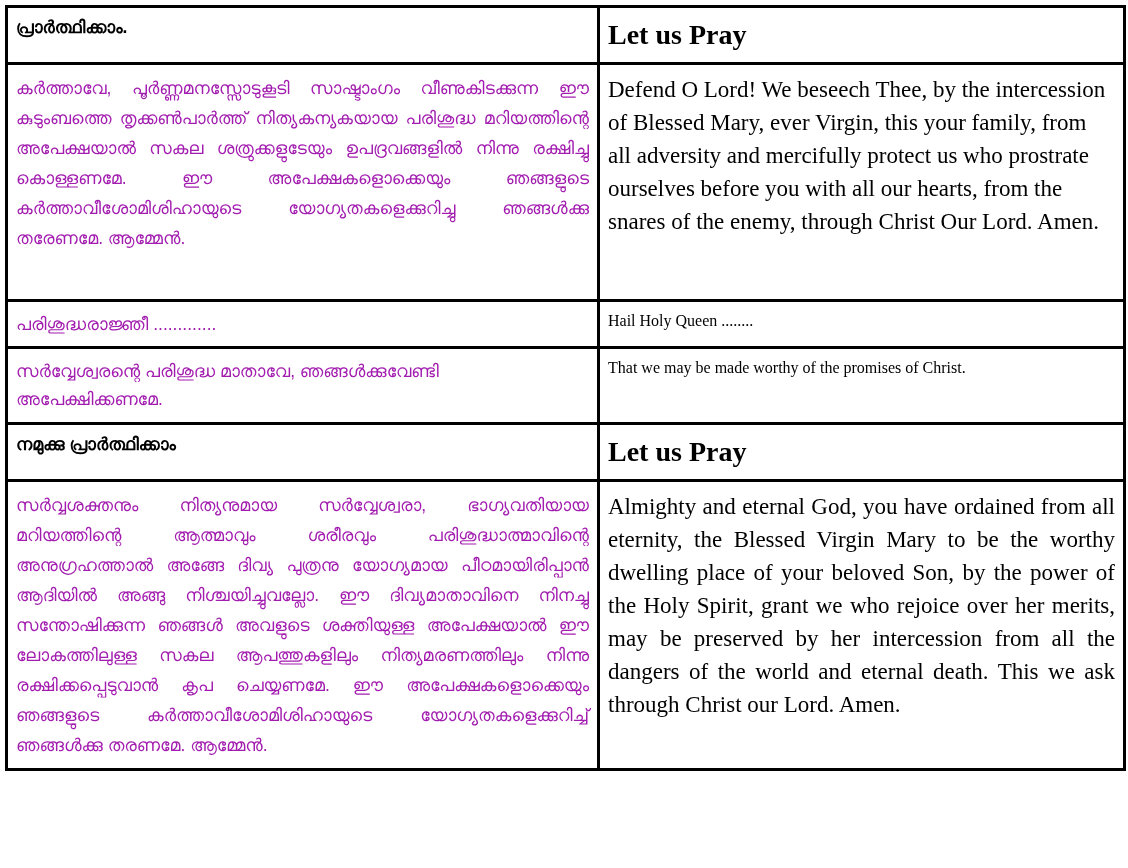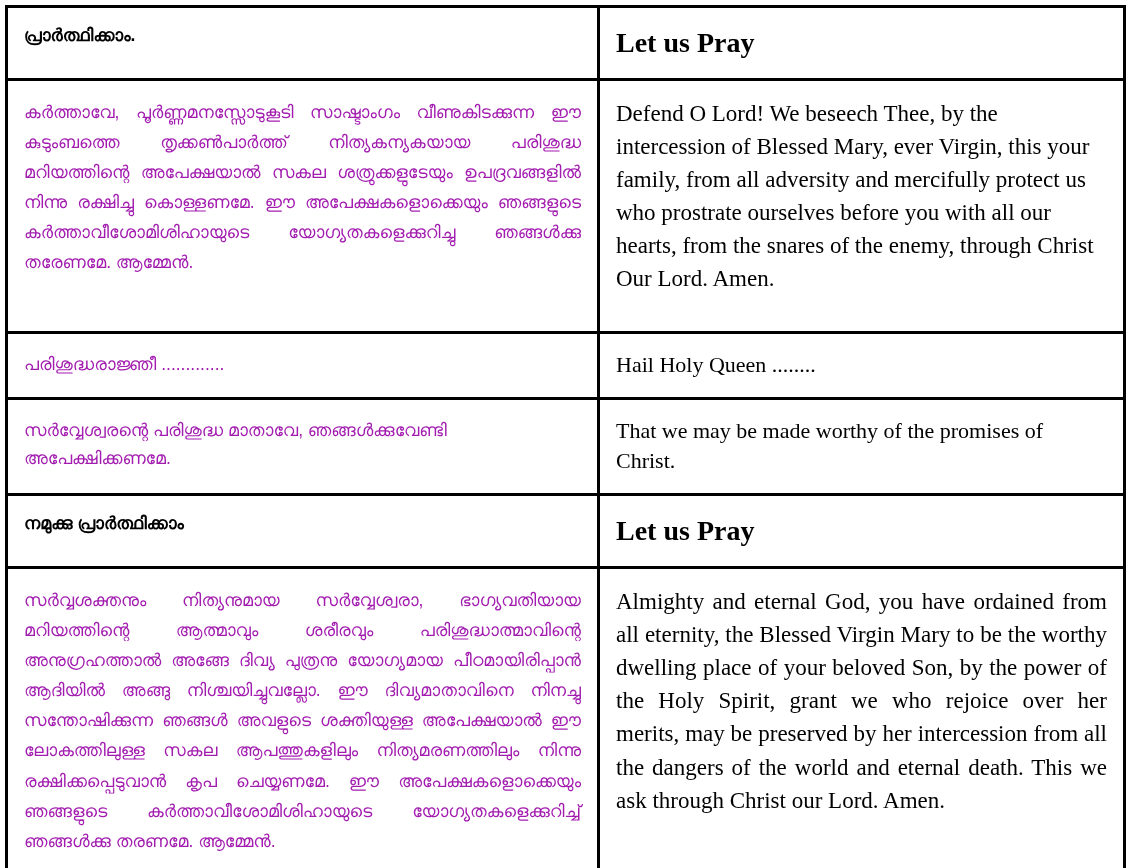--- a/index.html
+++ b/index.html
@@ -28,21 +28,21 @@
     left: 5px;
     top: 5px;
     width: 1118px;
     border-collapse: collapse;
     table-layout: fixed;
   }
 
   .prayer-table td {
     border: 3px solid #000000;
     vertical-align: top;
-    padding: 16px;
+    padding: 8px;
     background: #ffffff;
   }
 
   .col-ml { width: 592px; }
   .col-en { width: 526px; }
 
   
   .ml-cell {
     font-family: "Liberation Sans", "DejaVu Sans", sans-serif;
     font-size: 17.5px;
@@ -85,21 +85,21 @@
   .en-body {
     padding: 12px 12px 12px 9px;
     line-height: 1.44;
   }
   .en-justify {
     text-align: justify;
     text-align-last: left;
     margin-top: 12px;
   }
   .en-small {
-    font-size: 22px;
+    font-size: 16px;
     padding: 12px 10px 12px 8px;
     margin-left: 32px;
   }
 
   .row-tall-ml { height: 218px; }
   .row-tall-en { height: 218px; margin-top: 44px; }
 </style>
 </head>
 <body>
 

